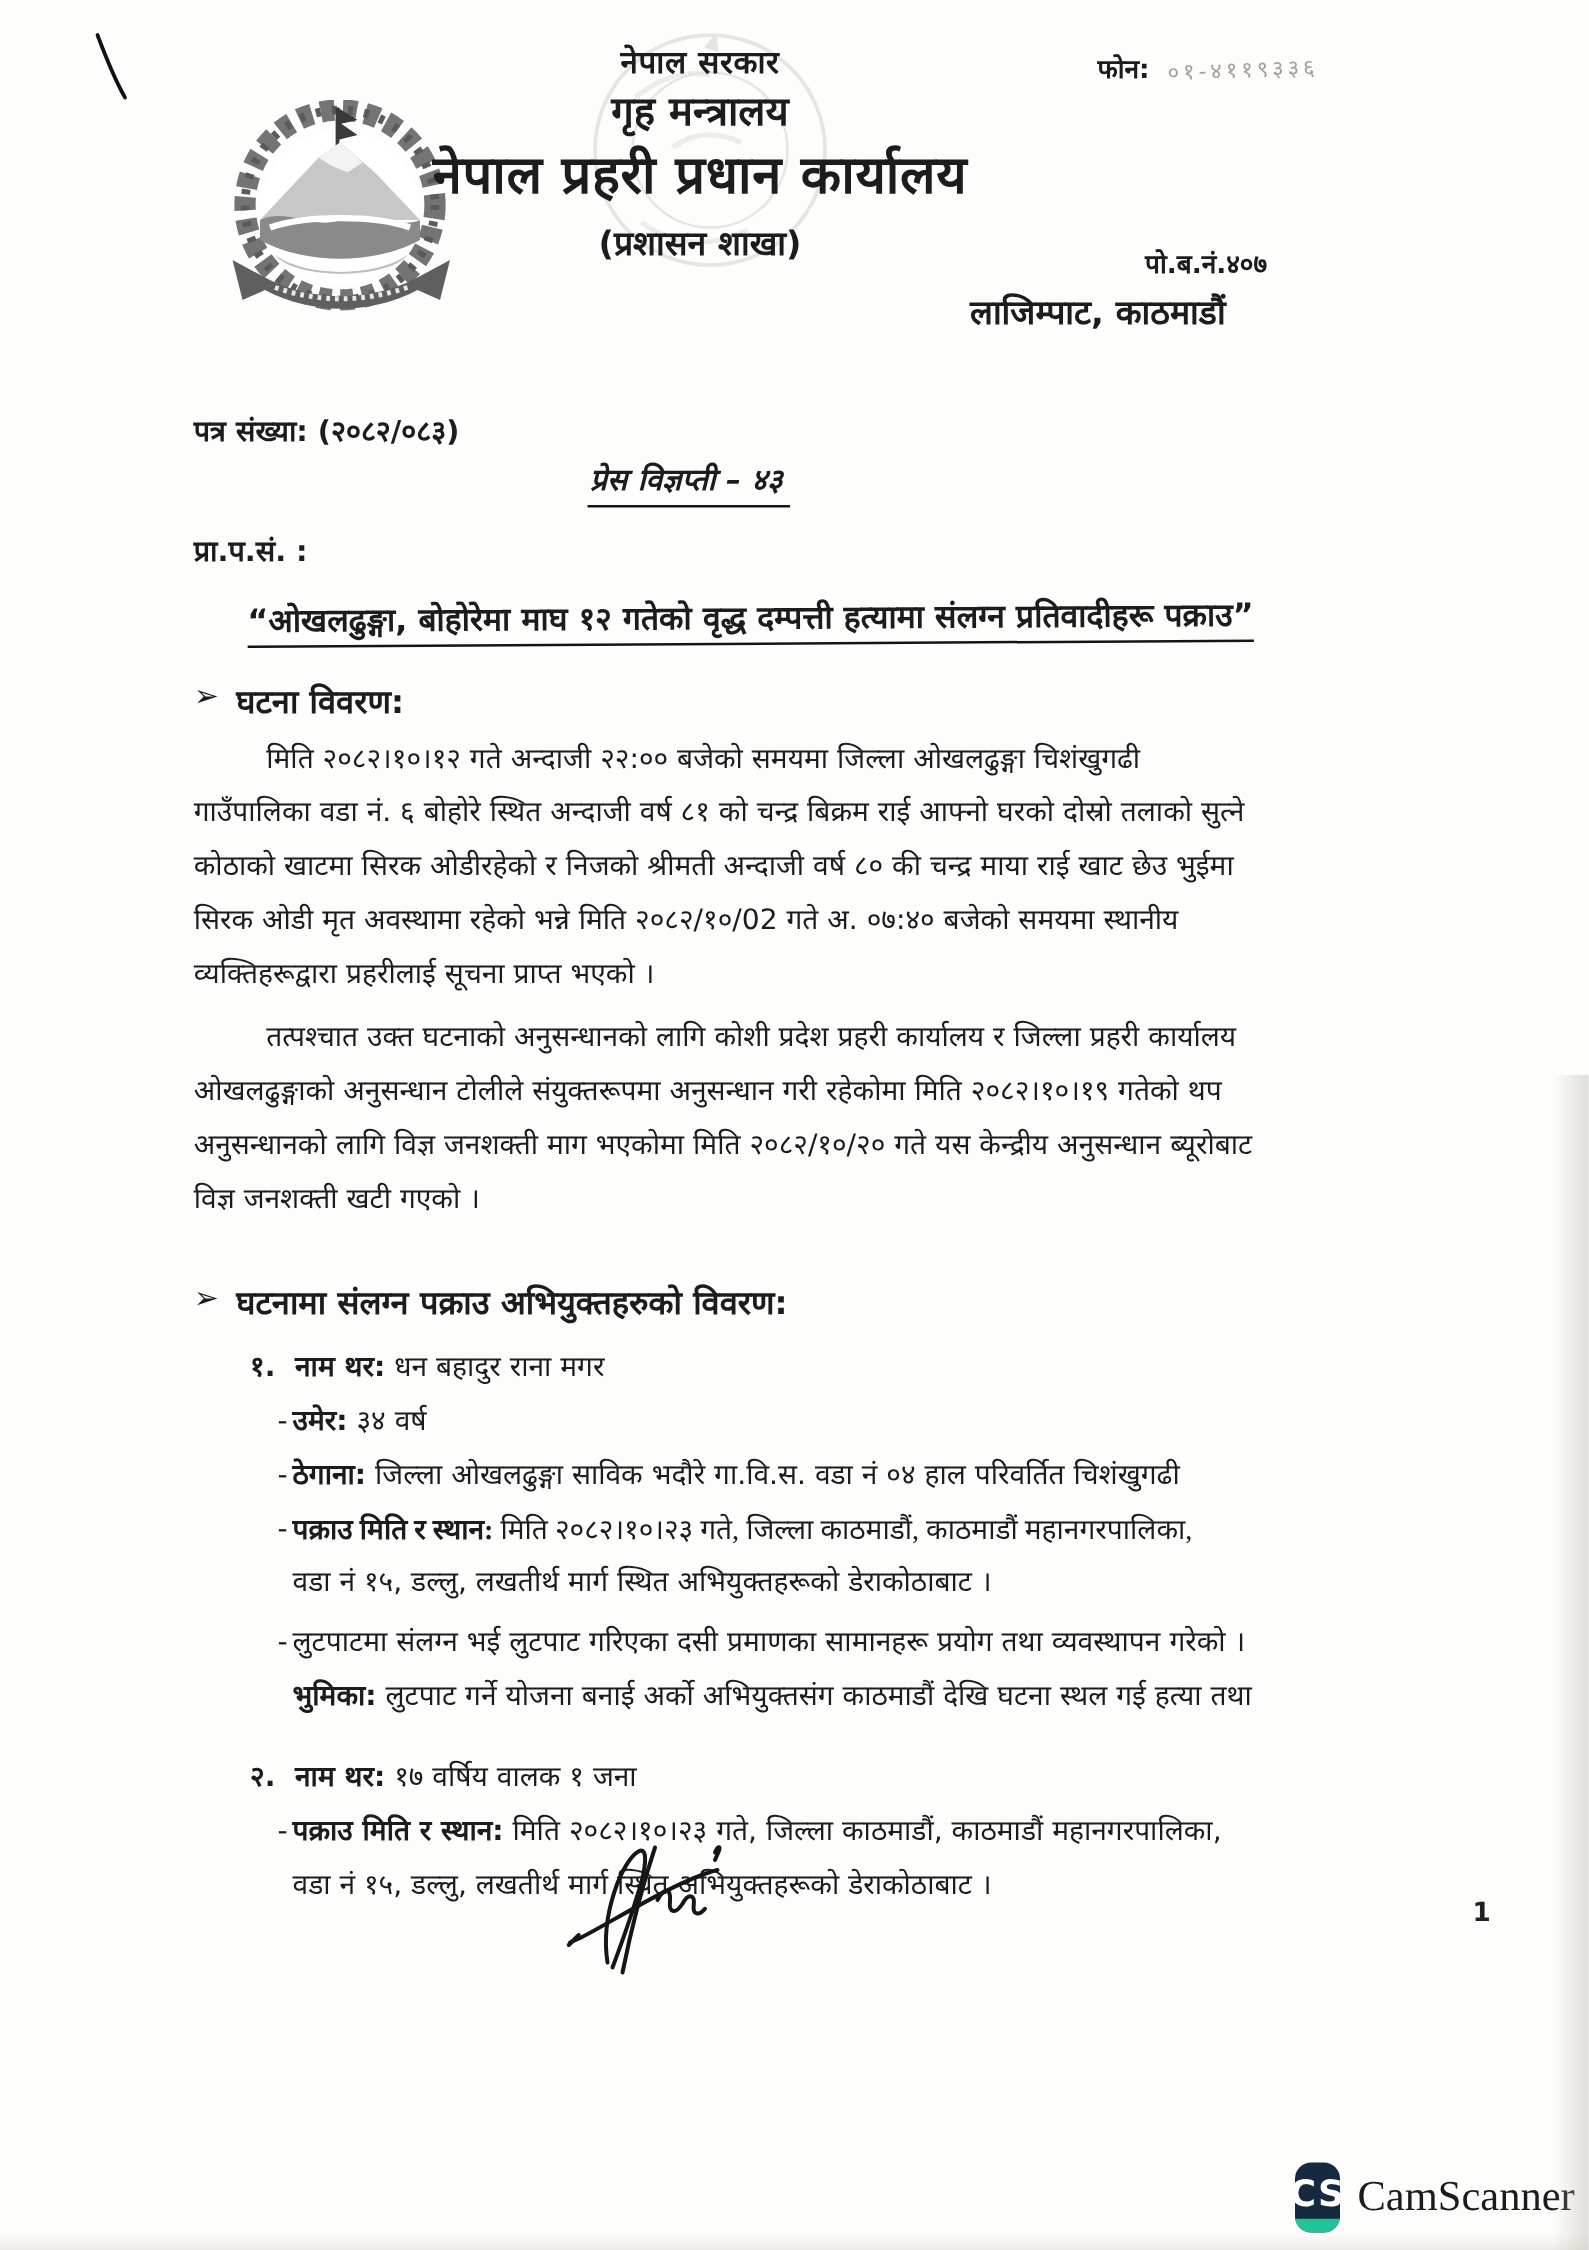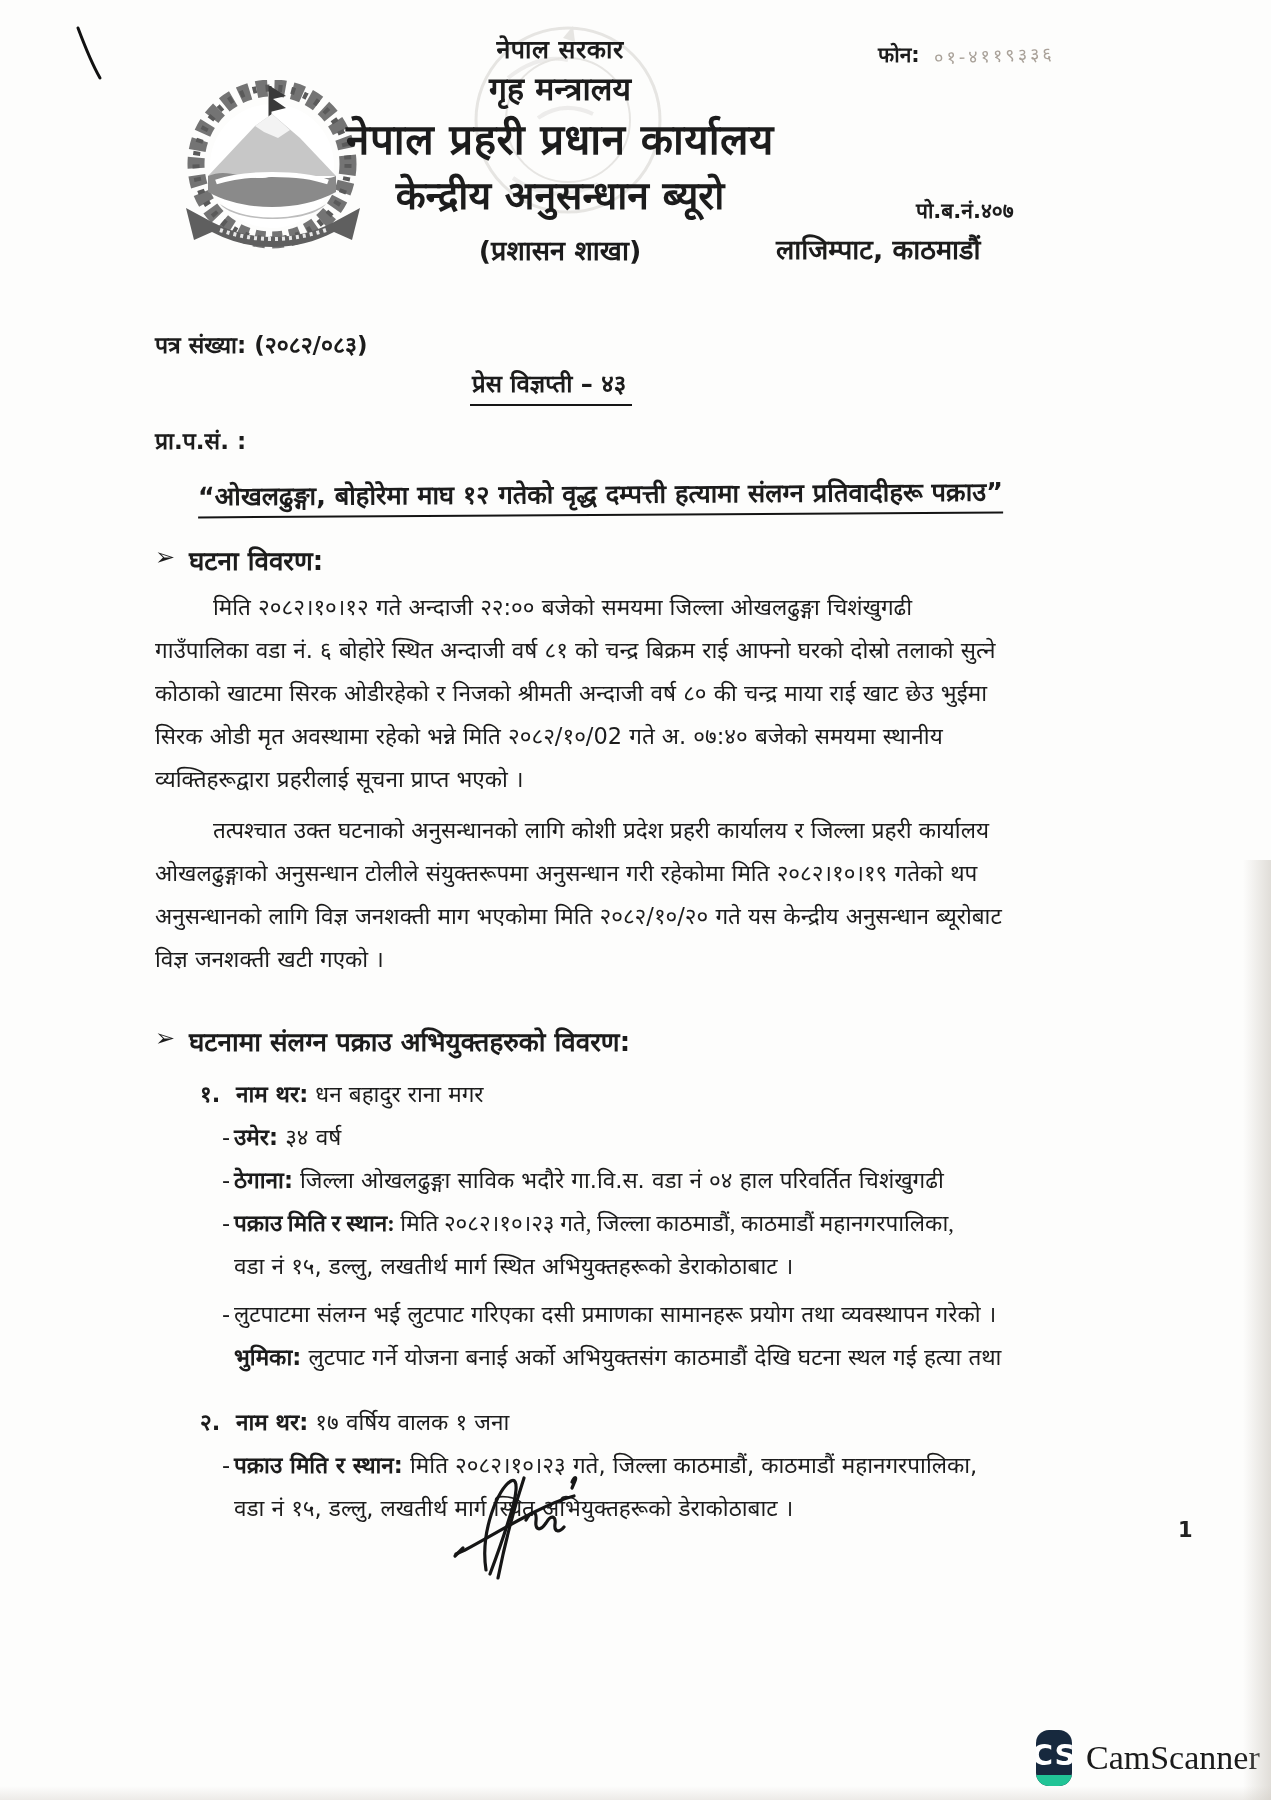--- a/index.html
+++ b/index.html
@@ -25,21 +25,21 @@
   .phone-row{left:878px;top:40px;font-size:21px;font-weight:600;}
   .phone-val{
     color:#8d8378;font-weight:400;font-size:18px;letter-spacing:3px;
     opacity:.75;transform:rotate(-2deg);display:inline-block;margin-left:14px;
   }
   .pobox{left:916px;top:196px;font-size:21px;font-weight:600;}
   .addr{left:776px;top:230px;font-size:27px;font-weight:bold;}
   
   .flow{left:155px;top:328px;width:890px;}
   .letter-no{font-size:23px;font-weight:600;}
-  .press-wrap{margin-top:6px;padding-left:315px;}
+  .press-wrap{margin-top:6px;padding-left:315px;font-style:italic;}
   .press{
     display:inline-block;font-size:24px;font-weight:bold;
     border-bottom:2.5px solid #161616;padding:0 6px 5px 2px;
   }
   .refno{margin-top:18px;font-size:23px;font-weight:600;}
   .title-wrap{margin-top:20px;text-align:center;}
   .title{
     display:inline-block;font-size:25.5px;font-weight:bold;
     border-bottom:2.5px solid #141414;padding-bottom:4px;
     transform:rotate(-.35deg);
@@ -116,21 +116,20 @@
 
     <path d="M36 128 L 62 142 C 100 162, 146 162, 184 142 L 210 128 L 202 160 L 184 152 C 146 172, 100 172, 62 152 L 44 160 Z" fill="#5f5f5f"></path>
     <path d="M70 150 q 52 18 106 0" stroke="#e8e8e8" stroke-width="4" fill="none" stroke-dasharray="3 4"></path>
   </g>
 </svg>
 
 <div class="abs header-center">
   <div class="h-gov">नेपाल सरकार</div>
   <div class="h-moha">गृह मन्त्रालय</div>
   <div class="h-nphq">नेपाल प्रहरी प्रधान कार्यालय</div>
-  <div class="h-cib">केन्द्रीय अनुसन्धान ब्यूरो</div>
   <div class="h-branch">(प्रशासन शाखा)</div>
 </div>
 
 <div class="abs phone-row">
   <span>फोन:</span><span class="phone-val">०१-४११९३३६</span>
 </div>
 <div class="abs pobox">पो.ब.नं.४०७</div>
 <div class="abs addr">लाजिम्पाट, काठमाडौं</div>
 
 <div class="abs flow">

